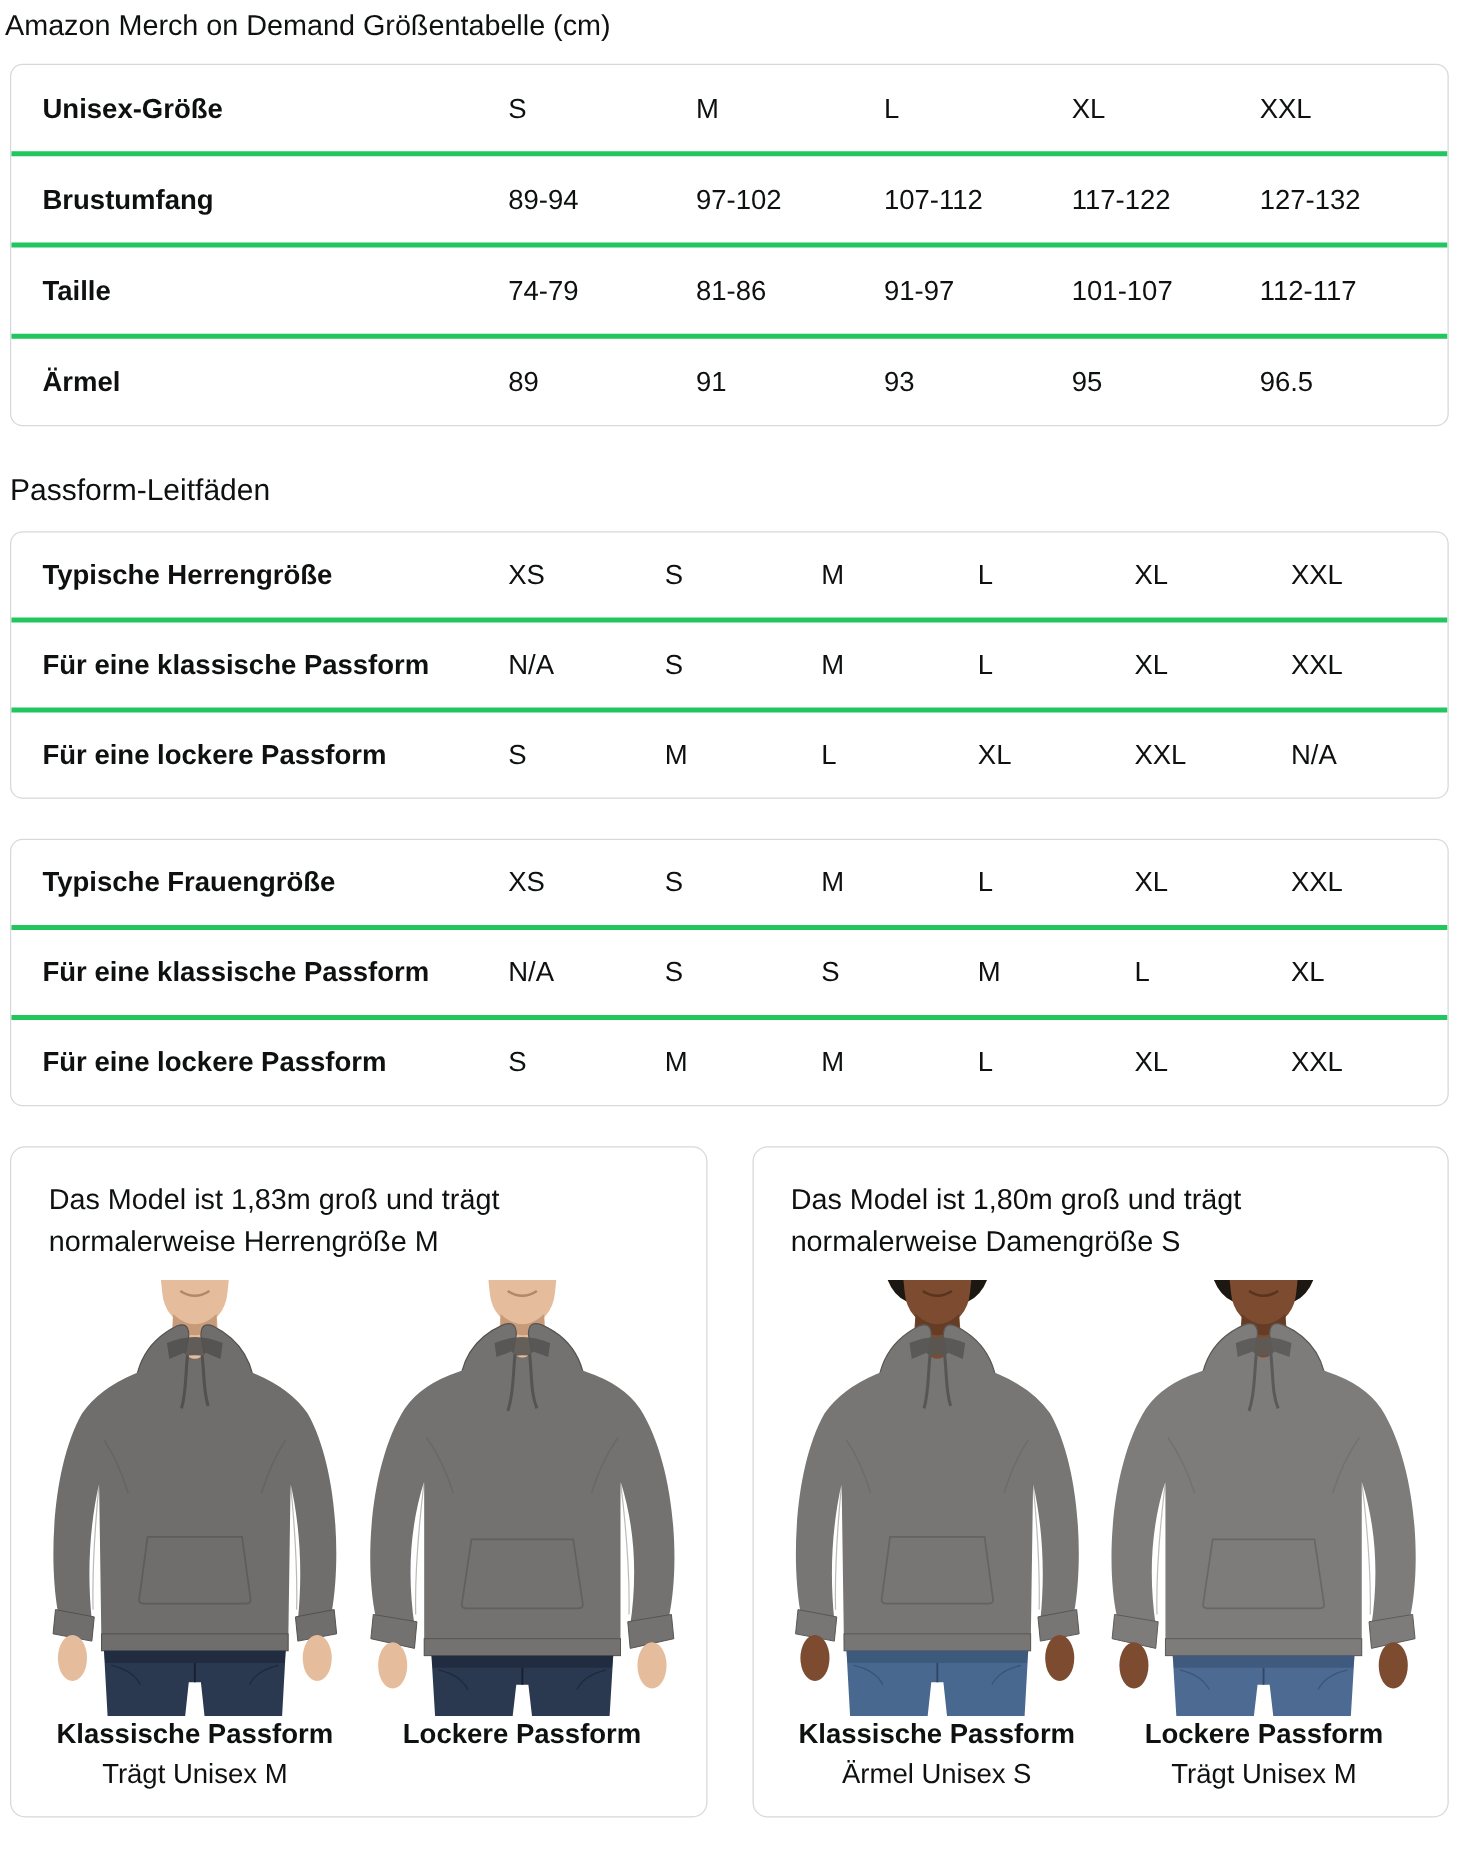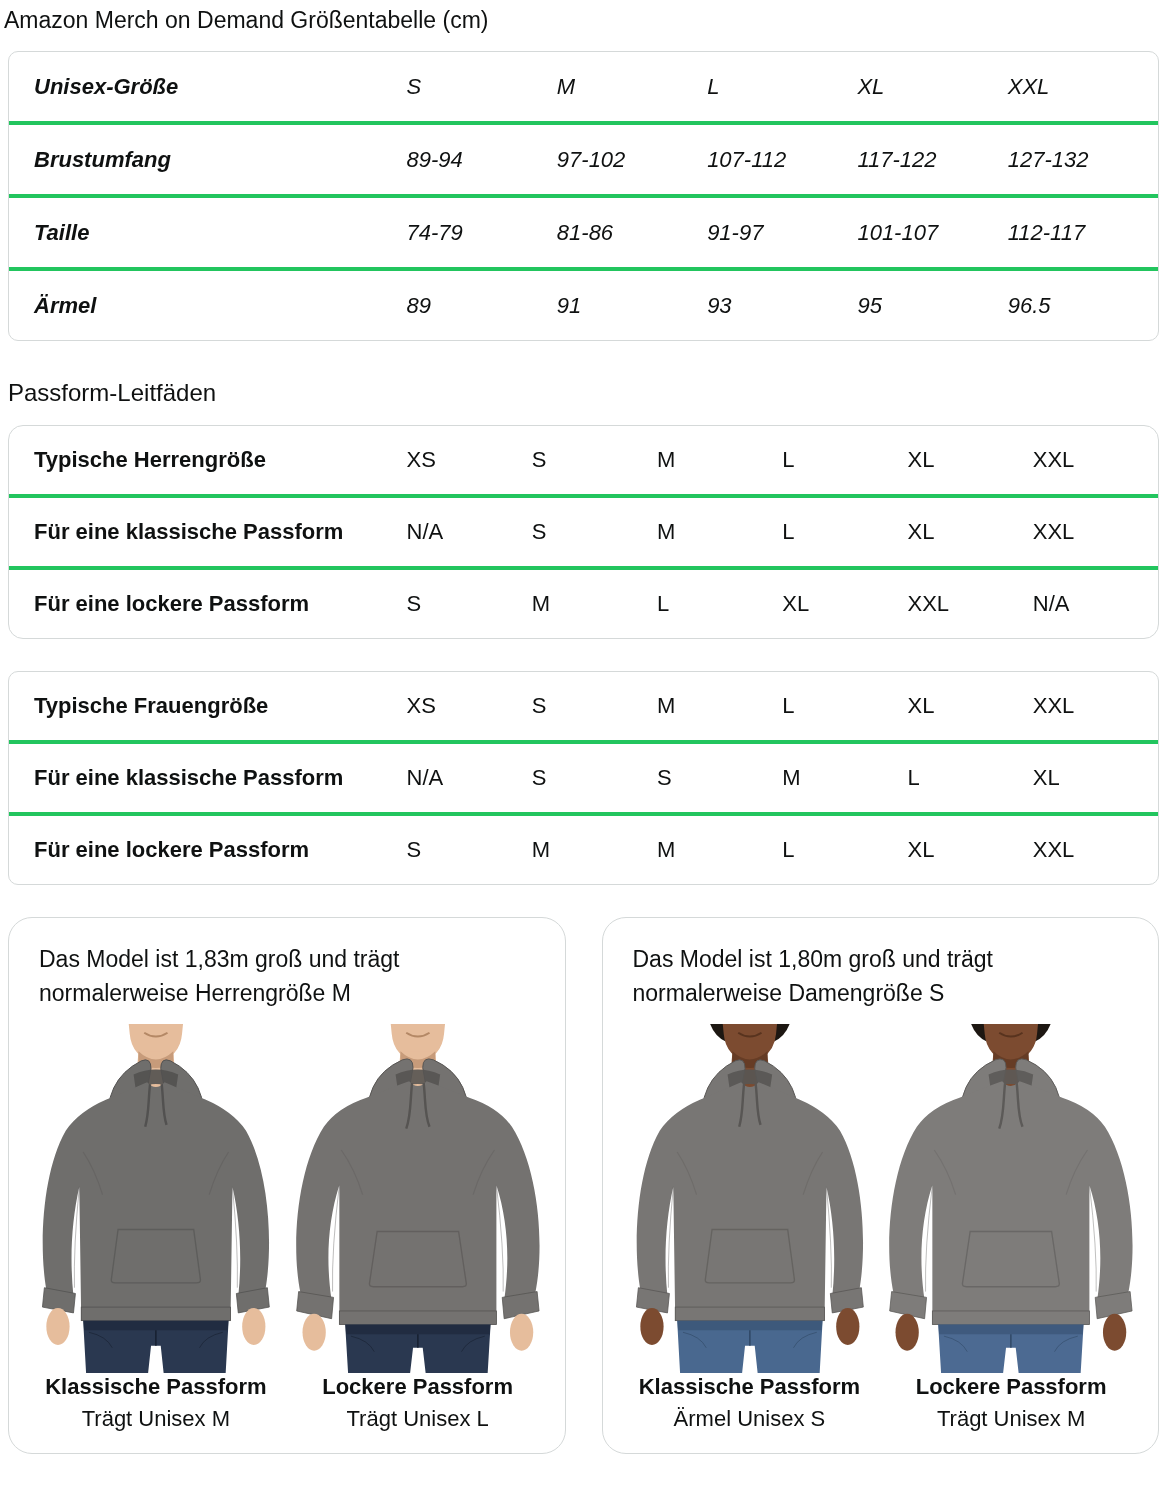--- a/index.html
+++ b/index.html
@@ -11,33 +11,33 @@
   }
   .page{padding:0 8px;}
   h1.title{font-size:23px;font-weight:400;margin:0 0 0 -4px;padding:6px 0 0 0;line-height:28px;}
   h2.subtitle{font-size:24px;font-weight:400;margin:36px 0 0 0;line-height:32px;}
   p.note{font-size:21px;font-weight:400;margin:15px 0 0 0;line-height:26px;}
 
   .tcard{
     border:1px solid #d5d9d9;border-radius:10px;background:#fff;
     overflow:hidden;
   }
-  .t1{margin-top:17px;font-style:italic;}
-  .t2{margin-top:16px;border-radius:15px;}
+  .t1{margin-top:17px;}
+  .t2{margin-top:16px;}
   .t3{margin-top:32px;}
   .trow{display:grid;align-items:center;}
   .c5{grid-template-columns:34.6% repeat(5,1fr);height:69px;}
   .c6{grid-template-columns:34.6% repeat(6,1fr);height:68px;}
   .trow + .trow{border-top:4px solid #22c55e;}
   .tlabel{padding-left:25px;font-weight:700;font-size:22px;white-space:nowrap;}
   .tval{font-size:22px;}
 
   .cards{display:flex;gap:36px;margin-top:32px;}
   .card{
-    flex:1;border:1px solid #d5d9d9;border-radius:24px;
+    flex:1;border:1px solid #d5d9d9;border-radius:12px;
     padding:24px 16px 20px;background:#fff;min-width:0;
   }
   .desc{font-size:23px;line-height:34px;margin:0 0 8px 14px;max-width:460px;}
   .photos{display:flex;margin-top:4px;}
   .photo{flex:1;margin:0;min-width:0;text-align:center;}
   svg.model{width:100%;height:355px;display:block;}
   .fitlab{font-size:22px;font-weight:700;margin-top:0;line-height:28px;text-align:center;}
   .wears{font-size:22px;margin-top:4px;line-height:28px;}
 </style>
 </head>
@@ -222,21 +222,20 @@
             <div class="fitlab">Klassische Passform</div>
             <div class="wears">Trägt Unisex M</div>
           </figcaption>
         </figure>
         <figure class="photo">
           <svg class="model" viewBox="0 0 270 360" preserveAspectRatio="xMidYMax meet" style="--skin: #e6bd9c; --skin-shadow: #a87a57; --hair: transparent; --hoodie: #747270; --hoodie-dark: #565452; --jeans: #2a3850; --jeans-dark: #161f2f;">
             <use href="#fig-loose"></use>
           </svg>
           <figcaption>
             <div class="fitlab">Lockere Passform</div>
-            <div class="wears">Trägt Unisex L</div>
           </figcaption>
         </figure>
       </div>
     </article>
 
     <article class="card">
       <p class="desc">Das Model ist 1,80m groß und trägt normalerweise Damengröße S</p>
       <div class="photos">
         <figure class="photo">
           <svg class="model" viewBox="0 0 270 360" preserveAspectRatio="xMidYMax meet" style="--skin: #7c4b30; --skin-shadow: #4f2d1a; --hair: #1d1712; --hoodie: #787674; --hoodie-dark: #585654; --jeans: #49688f; --jeans-dark: #2e4663;">

